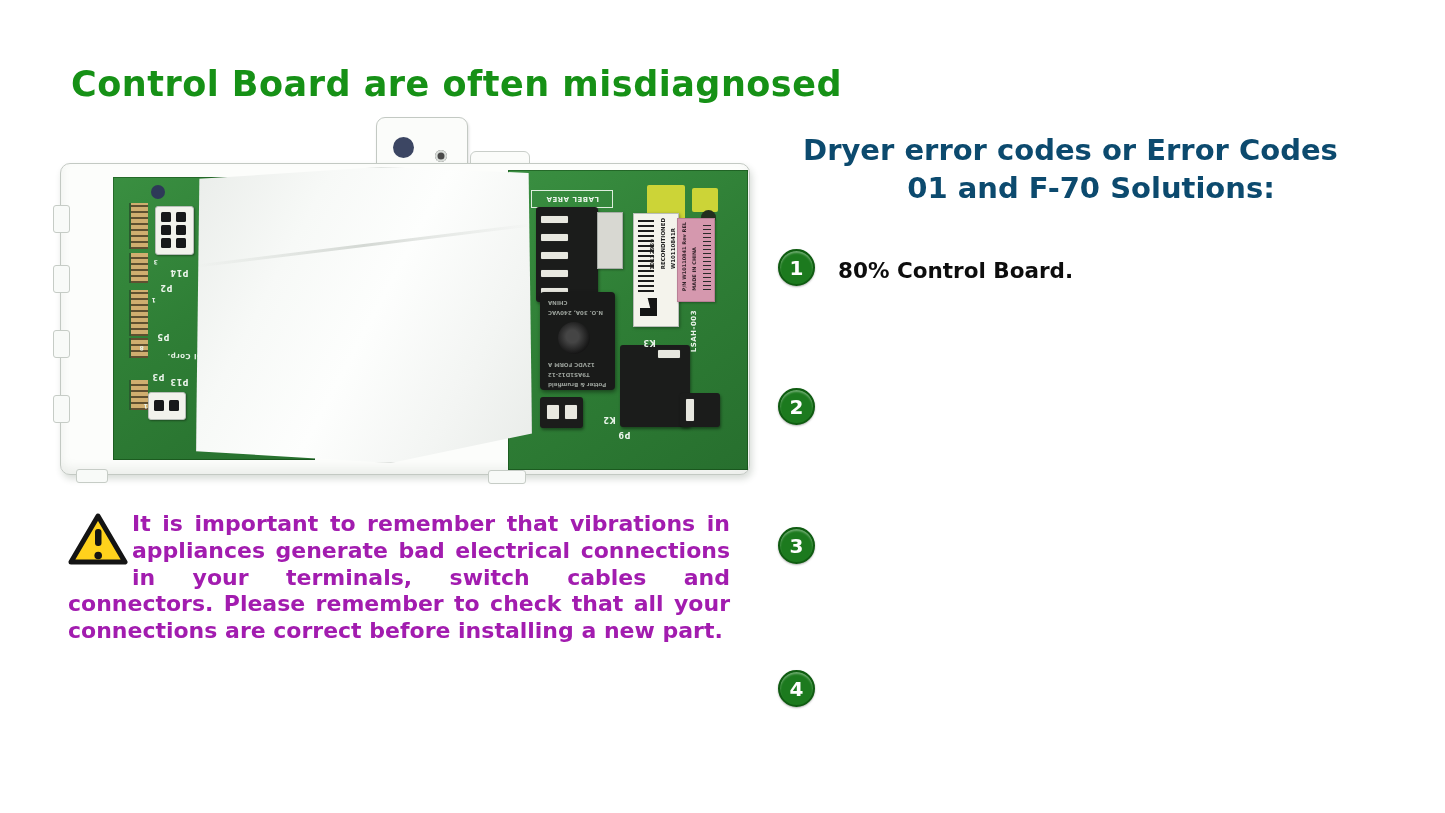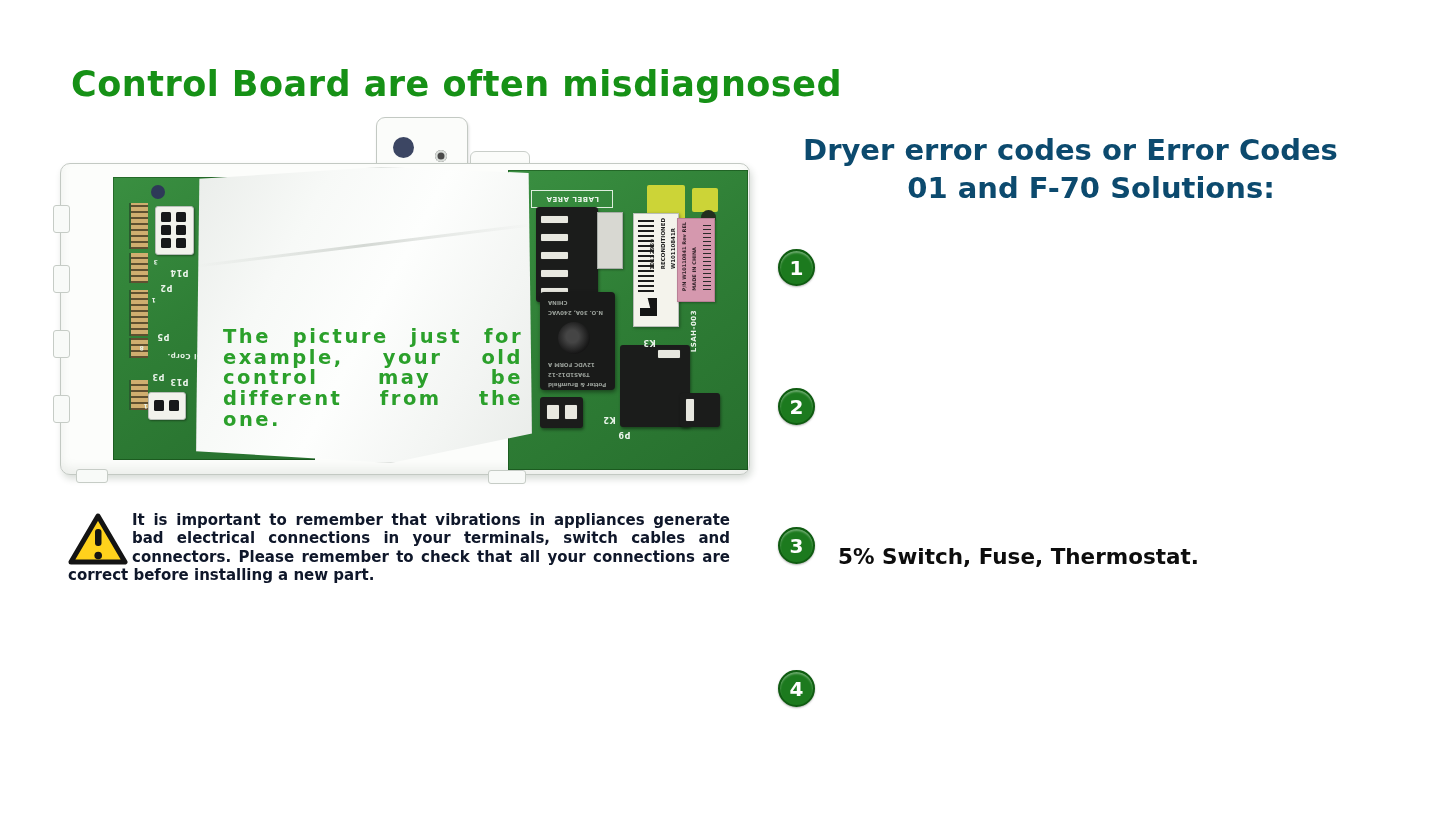--- a/index.html
+++ b/index.html
@@ -81,22 +81,22 @@
 
   .cover{position:absolute;left:138px;top:52px;width:336px;height:296px;
     background:linear-gradient(118deg,#eaedea 0%,#f7f9f7 28%,#fdfefd 52%,#f3f5f3 78%,#e9ece9 100%);
     clip-path:polygon(1% 4%,55% 0%,99% 2%,100% 90%,58% 100%,0% 96%);
     box-shadow:inset 0 0 0 1px rgba(150,160,150,.25);}
   .cover-facet{position:absolute;left:0;top:26%;width:100%;height:3px;
     background:linear-gradient(90deg,rgba(140,150,140,.0),rgba(140,150,140,.35),rgba(140,150,140,0));
     transform:rotate(-7deg);}
 
   
-  .warning{position:absolute;left:68px;top:511px;width:662px;color:#0f172a;
-    font-size:15px;font-weight:bold;line-height:1.22;text-align:justify;}
+  .warning{position:absolute;left:68px;top:511px;width:662px;color:#a21caf;
+    font-size:22px;font-weight:bold;line-height:1.22;text-align:justify;}
   .warn-tri{float:left;width:60px;height:52px;margin:2px 4px 0 0;}
 
   
   .sol-heading{position:absolute;left:792px;top:132px;width:598px;text-align:center;
     color:#0c4a6e;font-size:29px;font-weight:bold;line-height:1.3;}
   .badge{position:absolute;left:778px;width:37px;height:37px;border-radius:50%;
     background:radial-gradient(circle at 38% 30%, #2a8f2c 0 30%, #1c7a1e 70%, #14641 6 100%);
     background-color:#1c7a1e;border:2px solid #0f5c11;box-sizing:border-box;
     display:flex;align-items:center;justify-content:center;
     color:#fff;font-size:20px;font-weight:bold;
@@ -219,44 +219,43 @@
 
       <span class="silk rot180" style="left:135px;top:168px;">K3</span>
       <span class="silk rot180" style="left:95px;top:245px;">K2</span>
       <span class="silk rot180" style="left:110px;top:260px;">P9</span>
       <span class="silk vert rot180" style="left:182px;top:140px;font-size:7px;">LSAH-003</span>
     </div>
 
     <div class="cover">
       <div class="cover-facet"></div>
     </div>
-    <div class="overlay-green">The picture just for example, your old control may be different from the one.</div>
   </div>
 
   <div class="warning">
     <svg class="warn-tri" viewBox="0 0 60 52">
       <path d="M30 3 L57 49 L3 49 Z" fill="#ffd21c" stroke="#141414" stroke-width="5" stroke-linejoin="round"></path>
       <rect x="27" y="16" width="6.5" height="17" rx="3" fill="#141414"></rect>
       <circle cx="30.2" cy="42.5" r="3.8" fill="#141414"></circle>
     </svg>
     <span>It is important to remember that vibrations in appliances generate bad electrical connections in your terminals, switch cables and connectors. Please remember to check that all your connections are correct before installing a new part.</span>
   </div>
 
   <div class="sol-heading">Dryer error codes or Error Codes F-01 and F-70 Solutions:</div>
 
   <div class="badge" style="top:249px;">
     <span>1</span>
   </div>
+  <div class="sol-text" style="top:257px;width:520px;">80% Control Board.</div>
 
   <div class="badge" style="top:388px;">
     <span>2</span>
   </div>
 
   <div class="badge" style="top:527px;">
     <span>3</span>
   </div>
-  <div class="sol-text" style="top:543px;width:520px;">5% Switch, Fuse, Thermostat.</div>
 
   <div class="badge" style="top:670px;">
     <span>4</span>
   </div>
 
 </div>
 
 </body></html>

